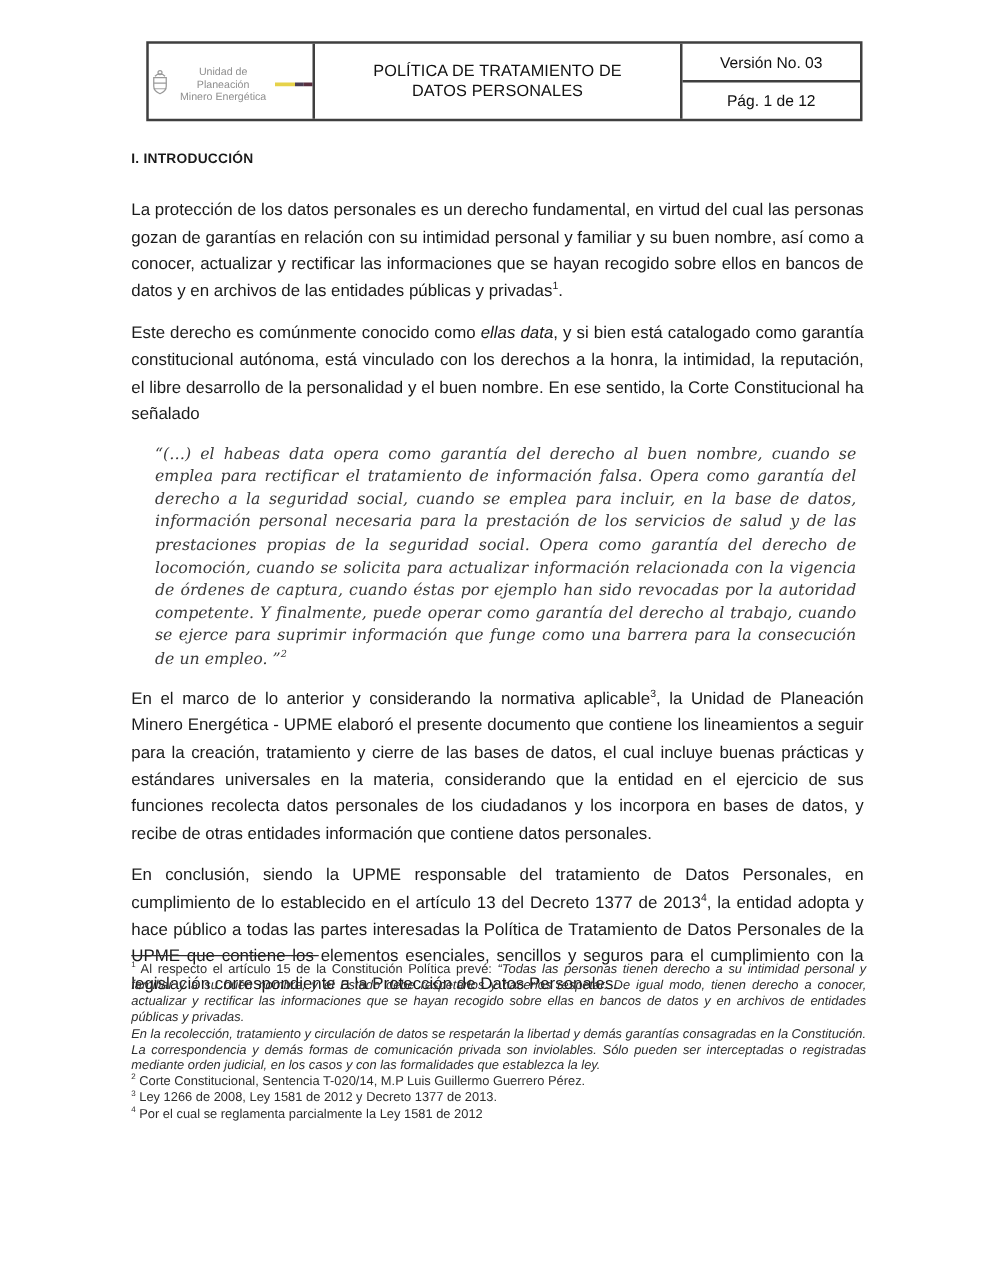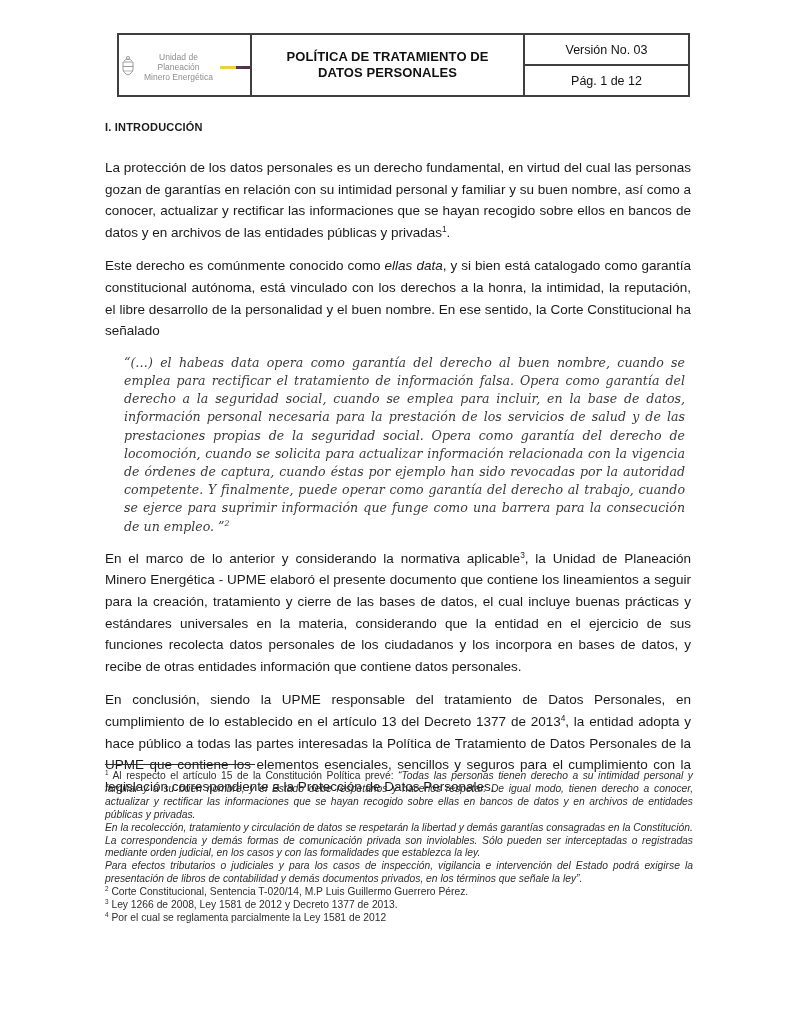--- a/index.html
+++ b/index.html
@@ -13,23 +13,23 @@
   .hdr .vline { width:2px; background:#3f3f3f; }
   .logo-cell { width:131px; display:flex; align-items:center; justify-content:center; padding-top:2px; }
   .crest svg { display:block; }
   .logo-text { font-size:8.5px; line-height:10px; color:#8e8e8e; text-align:center; margin-top:1px; }
   .flag-dash { display:flex; height:3px; margin-top:2px; }
   .flag-dash span { display:block; height:3px; }
   .flag-dash .fy { width:16px; background:#e6d24a; }
   .flag-dash .fb { width:7px;  background:#4a3d52; }
   .flag-dash .fr { width:7px;  background:#5a3040; }
   .title-cell { flex:1; display:flex; align-items:center; justify-content:center;
-                font-weight:bold; font-size:13px; line-height:16px; text-align:center;
+                font-weight:normal; font-size:13px; line-height:16px; text-align:center;
                 padding:0 26px; letter-spacing:.1px; color:#111; }
-  .meta-col { width:163px; display:flex; flex-direction:column; }
+  .meta-col { width:142px; display:flex; flex-direction:column; }
   .meta-cell { flex:1; display:flex; align-items:center; justify-content:center; font-size:12.5px; color:#111; }
   .meta-col .hline { height:2px; background:#3f3f3f; }
 
   
   .content { position:absolute; left:105px; top:121px; width:586px; }
   .section-heading { font-size:11px; font-weight:bold; letter-spacing:.2px; margin-bottom:24px; }
   .para { font-size:13.5px; line-height:21.6px; text-align:justify; margin-bottom:12px; }
   .para sup, .quote sup, .fn sup { font-size:62%; vertical-align:super; line-height:0; }
   .quote { font-family:"DejaVu Serif", serif; font-style:italic; color:#3a3a3a;
            font-size:12.6px; line-height:18.2px; text-align:justify;
@@ -87,19 +87,18 @@
     <blockquote class="quote"><em>“(…) el habeas data opera como garantía del derecho al buen nombre, cuando se emplea para rectificar el tratamiento de información falsa. Opera como garantía del derecho a la seguridad social, cuando se emplea para incluir, en la base de datos, información personal necesaria para la prestación de los servicios de salud y de las prestaciones propias de la seguridad social. Opera como garantía del derecho de locomoción, cuando se solicita para actualizar información relacionada con la vigencia de órdenes de captura, cuando éstas por ejemplo han sido revocadas por la autoridad competente. Y finalmente, puede operar como garantía del derecho al trabajo, cuando se ejerce para suprimir información que funge como una barrera para la consecución de un empleo. ”</em><sup>2</sup></blockquote>
     <p class="para"><span>En el marco de lo anterior y considerando la normativa aplicable</span><sup>3</sup><span>, la Unidad de Planeación Minero Energética - UPME elaboró el presente documento que contiene los lineamientos a seguir para la creación, tratamiento y cierre de las bases de datos, el cual incluye buenas prácticas y estándares universales en la materia, considerando que la entidad en el ejercicio de sus funciones recolecta datos personales de los ciudadanos y los incorpora en bases de datos, y recibe de otras entidades información que contiene datos personales.</span></p>
     <p class="para"><span>En conclusión, siendo la UPME responsable del tratamiento de Datos Personales, en cumplimiento de lo establecido en el artículo 13 del Decreto 1377 de 2013</span><sup>4</sup><span>, la entidad adopta y hace público a todas las partes interesadas la Política de Tratamiento de Datos Personales de la UPME que contiene los elementos esenciales, sencillos y seguros para el cumplimiento con la legislación correspondiente a la Protección de Datos Personales.</span></p>
   </main>
 
   <footer class="footnotes">
     <div class="fn-rule"></div>
     <div class="fn"><sup>1</sup><span> Al respecto el artículo 15 de la Constitución Política prevé: </span><em>“Todas las personas tienen derecho a su intimidad personal y familiar y a su buen nombre, y el Estado debe respetarlos y hacerlos respetar. De igual modo, tienen derecho a conocer, actualizar y rectificar las informaciones que se hayan recogido sobre ellas en bancos de datos y en archivos de entidades públicas y privadas.</em></div>
     <div class="fn"><em>En la recolección, tratamiento y circulación de datos se respetarán la libertad y demás garantías consagradas en la Constitución.</em></div>
     <div class="fn"><em>La correspondencia y demás formas de comunicación privada son inviolables. Sólo pueden ser interceptadas o registradas mediante orden judicial, en los casos y con las formalidades que establezca la ley.</em></div>
-    <div class="fn"><em>Para efectos tributarios o judiciales y para los casos de inspección, vigilancia e intervención del Estado podrá exigirse la presentación de libros de contabilidad y demás documentos privados, en los términos que señale la ley”.</em></div>
     <div class="fn"><sup>2</sup><span> Corte Constitucional, Sentencia T-020/14, M.P Luis Guillermo Guerrero Pérez.</span></div>
     <div class="fn"><sup>3</sup><span> Ley 1266 de 2008, Ley 1581 de 2012 y Decreto 1377 de 2013.</span></div>
     <div class="fn"><sup>4</sup><span> Por el cual se reglamenta parcialmente la Ley 1581 de 2012</span></div>
   </footer>
 
 </div>
 
 </body></html>

